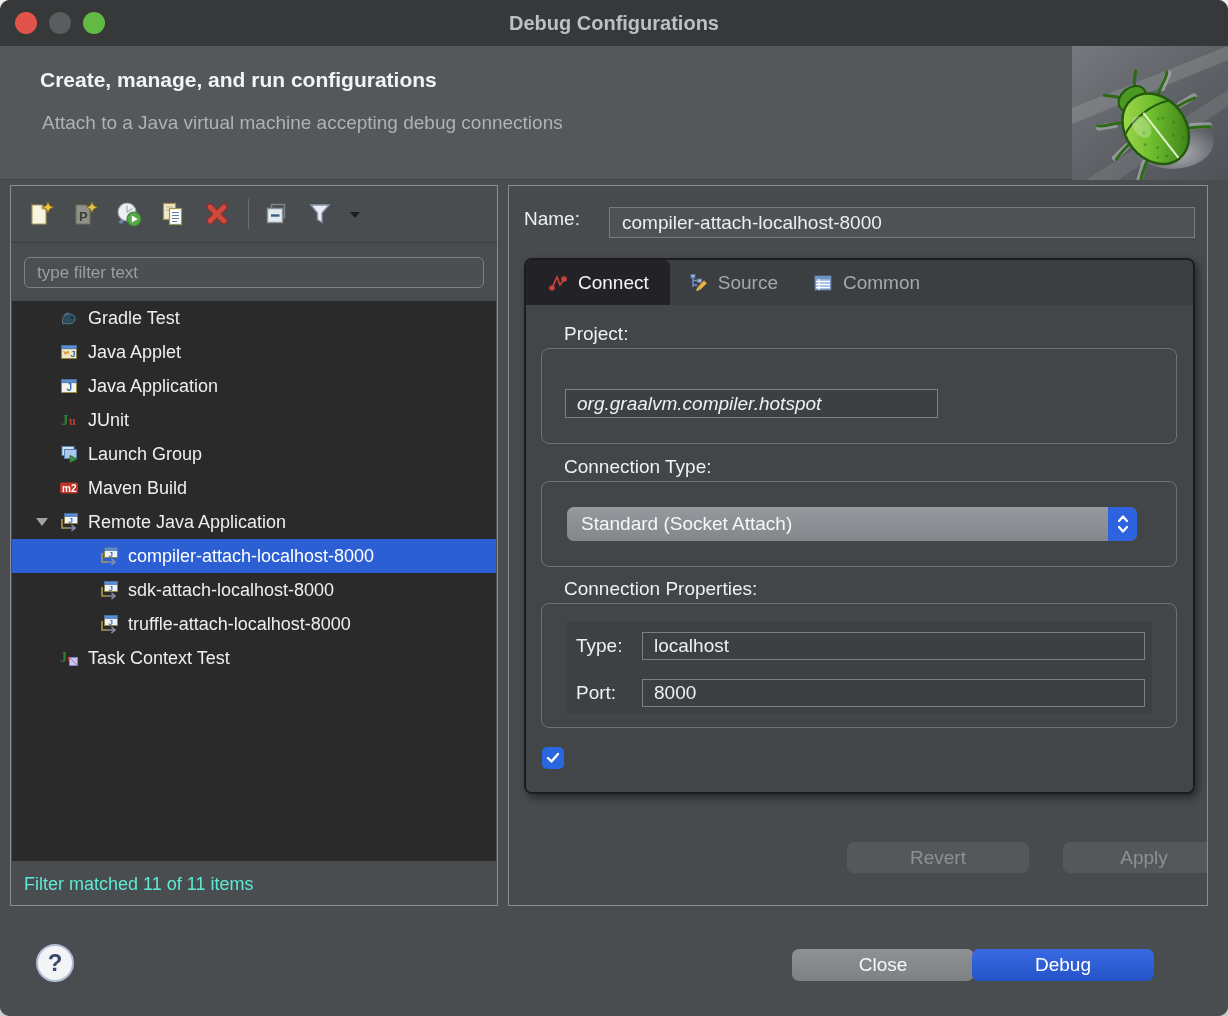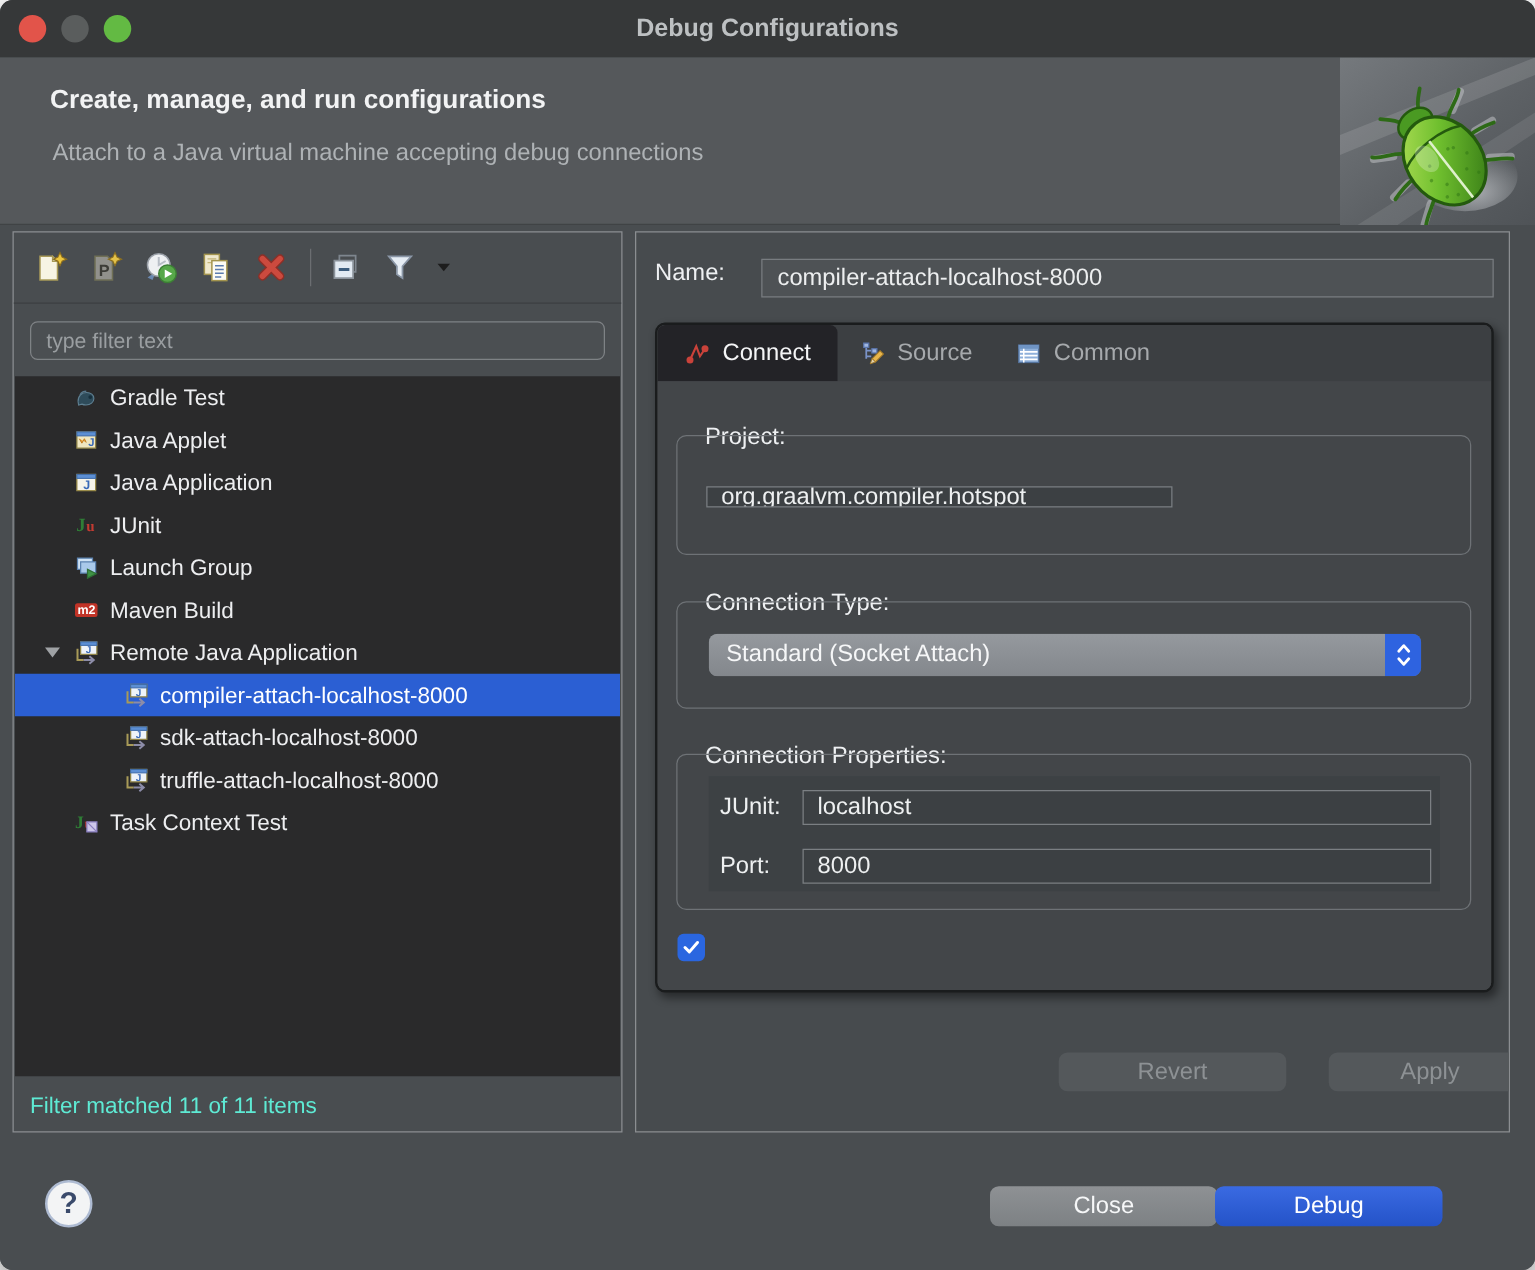--- a/index.html
+++ b/index.html
@@ -46,21 +46,21 @@
   .right-panel { position:absolute; left:508px; top:5px; width:700px; height:721px; border:1px solid #8b8e91; background:#474b4e; overflow:hidden; }
   .name-label { position:absolute; left:15px; top:22px; font-size:19px; color:#eef0f2; }
   .name-input { position:absolute; left:100px; top:21px; width:586px; height:31px; background:#4e5255; border:1px solid #787c80; color:#eceeef; font-size:19px; padding:0 12px; font-family:"Liberation Sans",sans-serif; outline:none; }
 
   .folder { position:absolute; left:15px; top:72px; width:671px; height:536px; border:2px solid #1a1c1d; border-radius:8px; background:#434649; box-shadow:3px 4px 8px rgba(0,0,0,.45); overflow:hidden; }
   .tabstrip { position:absolute; left:0; top:0; right:0; height:45px; background:#3c3f42; display:flex; align-items:stretch; }
   .tab { display:flex; align-items:center; gap:9px; padding:0 17px; font-size:19px; color:#a6a9ac; }
   .tab.active { background:#232327; border-radius:6px 6px 0 0; color:#f4f5f6; padding:0 21px; }
   .tab .tabicon { display:flex; }
   .folder-body { position:absolute; left:0; top:45px; right:0; bottom:0; background:#434649; }
-  .sec-label { position:absolute; left:38px; font-size:19px; color:#eef0f2;margin-top:16px; }
+  .sec-label { position:absolute; left:38px; font-size:19px; color:#eef0f2; }
   .group { position:absolute; left:15px; width:636px; border:1px solid #6e7276; border-radius:8px; }
   .field { position:absolute; background:#3c4043; border:1px solid #7b7f83; color:#eef0f1; font-size:19px; padding:0 11px; font-family:"Liberation Sans",sans-serif; outline:none; }
   .browse-btn { position:absolute; left:420px; top:30px; width:182px; height:31px; border:none; border-radius:7px; background:linear-gradient(#94989c,#82868a); color:#f5f6f7; font-size:19px; font-family:"Liberation Sans",sans-serif; }
   .combo { position:absolute; left:25px; top:25px; width:570px; height:34px; border-radius:7px; overflow:hidden; display:flex; box-shadow:inset 0 0 0 1px #6a6e72; }
   .combo-text { flex:1; background:linear-gradient(#95999e,#83878c); color:#f6f7f8; font-size:19px; line-height:34px; padding-left:14px; }
   .combo-cap { width:29px; background:#2e63e0; display:flex; align-items:center; justify-content:center; }
   .props-inner { position:absolute; left:25px; top:17px; width:585px; height:92px; background:#3d4144; }
   .prop-label { position:absolute; left:9px; font-size:19px; color:#eef0f1; }
   .checkbox { position:absolute; left:16px; top:442px; width:22px; height:22px; border-radius:5px; background:#2a66e0; display:flex; align-items:center; justify-content:center; }
   .cb-label { position:absolute; left:51px; top:443px; font-size:19px; color:#eef0f2; }
@@ -404,40 +404,40 @@
                 <line x1="7" y1="7" x2="7" y2="18" stroke="#ffffff" stroke-width="1.2"></line>
               </svg>
             </span>
             <span>Common</span>
           </div>
         </div>
 
         <div class="folder-body">
           <div class="sec-label" style="top:18px">Project:</div>
           <div class="group" style="top:43px; height:96px">
-            <input class="field" style="left: 23px; top: 40px; width: 373px; height: 17px;" type="text" value="org.graalvm.compiler.hotspot">
+            <input class="field" style="left: 23px; top: 40px; width: 373px; height: 29px; font-style: italic;" type="text" value="org.graalvm.compiler.hotspot">
           </div>
 
           <div class="sec-label" style="top:151px">Connection Type:</div>
           <div class="group" style="top:176px; height:86px">
             <div class="combo">
               <div class="combo-text">Standard (Socket Attach)</div>
               <div class="combo-cap">
                 <svg width="14" height="22" viewBox="0 0 14 22">
                   <path d="M3 8 L7 3.5 L11 8" stroke="#ffffff" stroke-width="2.2" fill="none" stroke-linecap="round" stroke-linejoin="round"></path>
                   <path d="M3 14 L7 18.5 L11 14" stroke="#ffffff" stroke-width="2.2" fill="none" stroke-linecap="round" stroke-linejoin="round"></path>
                 </svg>
               </div>
             </div>
           </div>
 
           <div class="sec-label" style="top:273px">Connection Properties:</div>
           <div class="group" style="top:298px; height:125px">
             <div class="props-inner">
-              <div class="prop-label" style="top:14px">JUnit:</div>
+              <div class="prop-label" style="top:14px">Type:</div>
               <input class="field" style="left: 75px; top: 11px; width: 503px; height: 28px;" type="text" value="localhost">
               <div class="prop-label" style="top:61px">Port:</div>
               <input class="field" style="left: 75px; top: 58px; width: 503px; height: 28px;" type="text" value="8000">
             </div>
           </div>
 
           <div class="checkbox">
             <svg width="14" height="12" viewBox="0 0 14 12">
               <path d="M2 6 L5.5 9.5 L12 2" stroke="#ffffff" stroke-width="2.4" fill="none" stroke-linecap="round" stroke-linejoin="round"></path>
             </svg>

